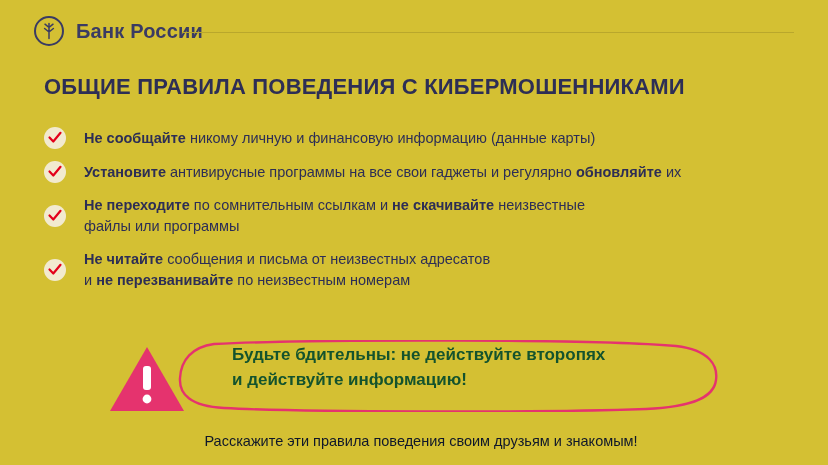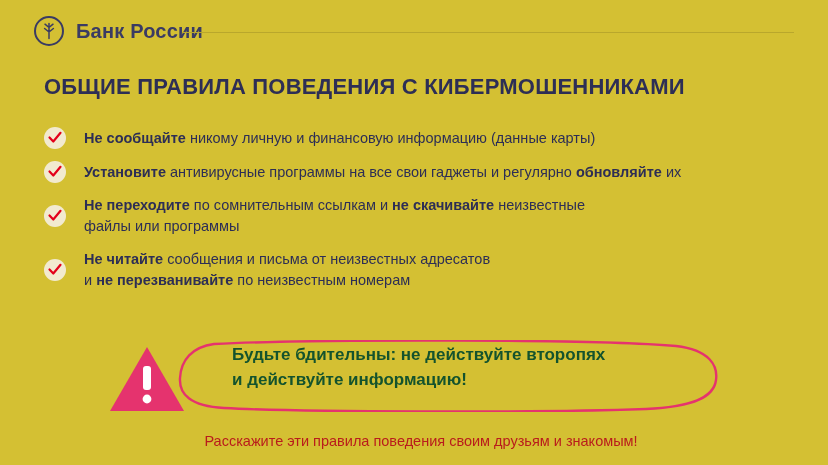--- a/index.html
+++ b/index.html
@@ -156,21 +156,21 @@
   .footer {
     position: absolute;
     left: 0;
     top: 432px;
     width: 828px;
     text-align: center;
   }
   .footer-text {
     display: inline-block;
     font-size: 14.5px;
-    color: #b91c1c;
+    color: #0f172a;
     padding-left: 14px;
   }
 </style>
 </head>
 <body>
 
 <div class="page">
 
   <div class="header">
     <div class="header-inner">

